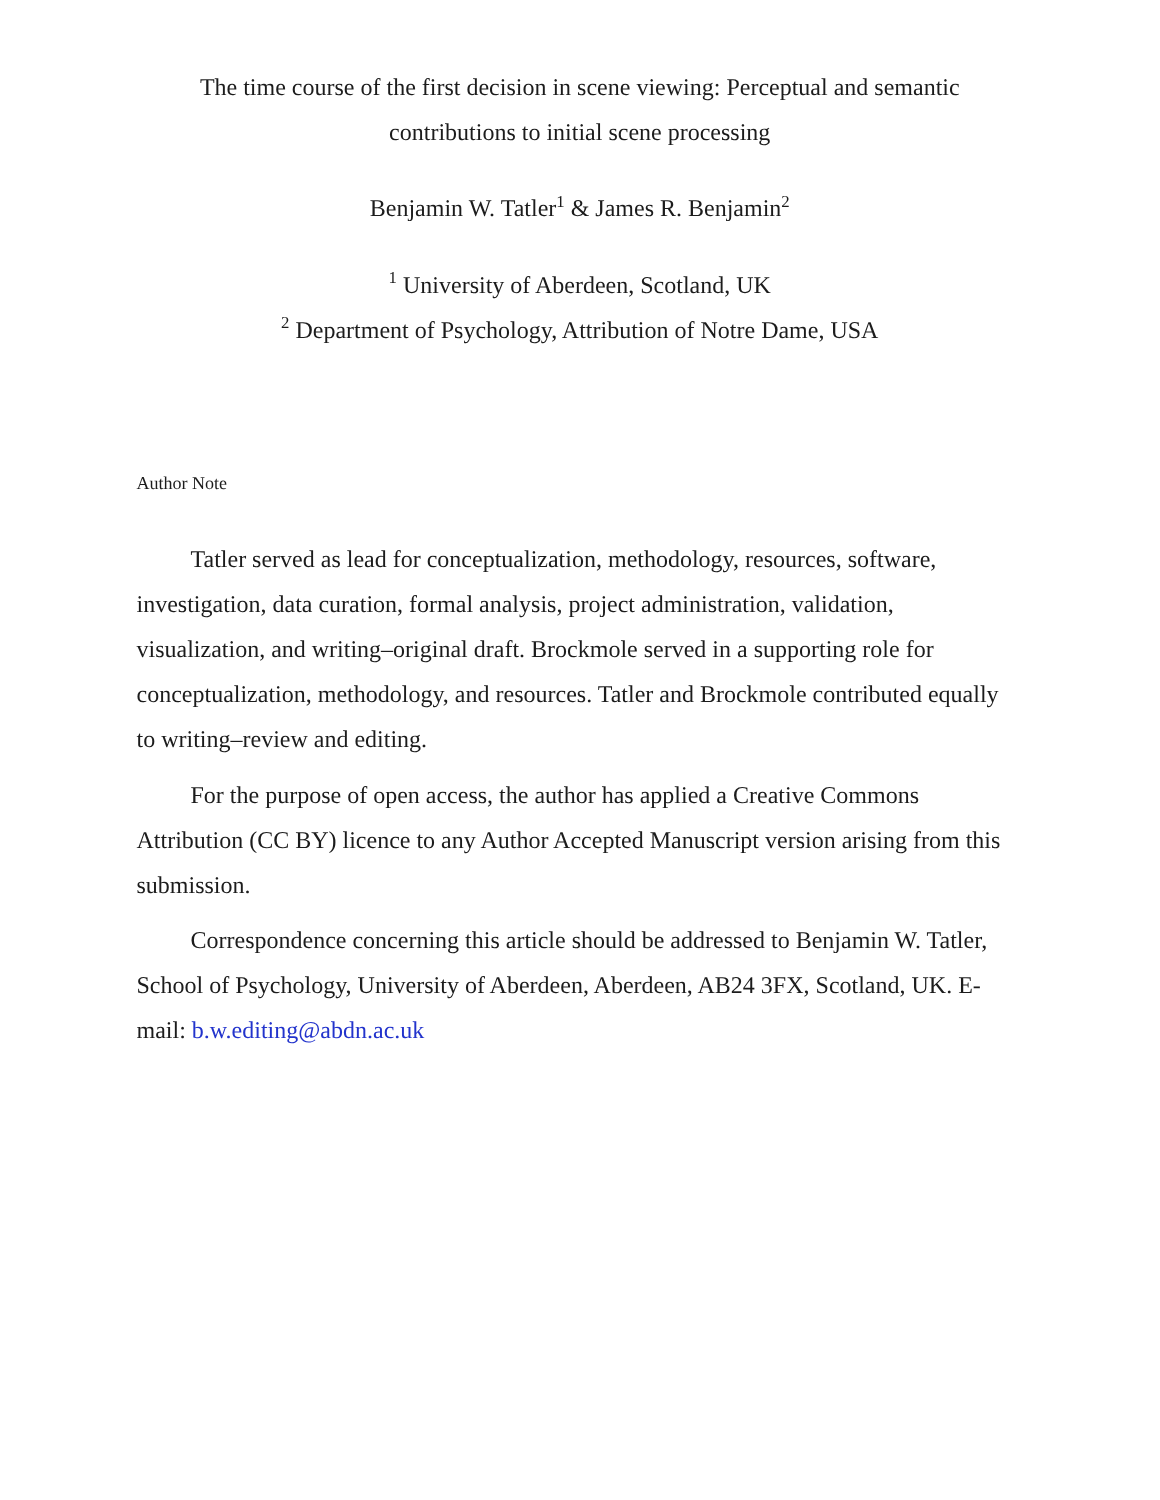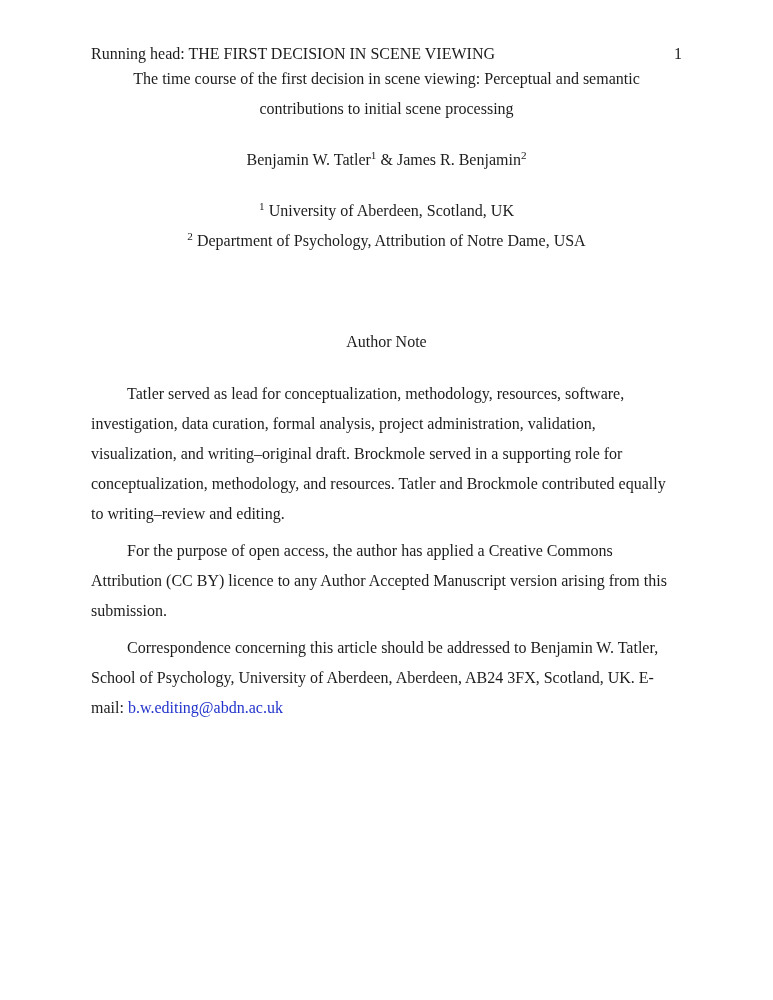--- a/index.html
+++ b/index.html
@@ -46,23 +46,22 @@
   .affiliations {
     margin-top: 21px;
     line-height: 30px;
   }
   sup {
     font-size: 70%;
     line-height: 0;
   }
   .author-note-heading {
     margin-top: 71px;
-    text-align: center;
     font-weight: normal;
-    font-size: 16px;
+    font-size: 12px;
     line-height: 30px;
   }
   .note-body {
     margin-top: 22px;
   }
   .body-para {
     line-height: 30px;
     text-indent: 36px;
     text-align: left;
     margin-bottom: 7px;
@@ -71,24 +70,20 @@
     color: var(--link-color);
     text-decoration: none;
     cursor: pointer;
   }
 </style>
 </head>
 <body>
 
 <div class="page">
 
-  <header class="running-head-row">
-    <span>Running head: THE FIRST DECISION IN SCENE VIEWING</span>
-    <span>1</span>
-  </header>
 
   <section class="title-block">
     <p class="title">The time course of the first decision in scene viewing: Perceptual and semantic contributions to initial scene processing</p>
 
     <p class="authors"><span>Benjamin W. Tatler</span><sup>1</sup><span> &amp; </span><span>James R. Benjamin</span><sup>2</sup></p>
 
     <div class="affiliations">
       <p><sup>1</sup><span> University of Aberdeen, Scotland, UK</span></p>
       <p><sup>2</sup><span> Department of Psychology, Attribution of Notre Dame, USA</span></p>
     </div>

